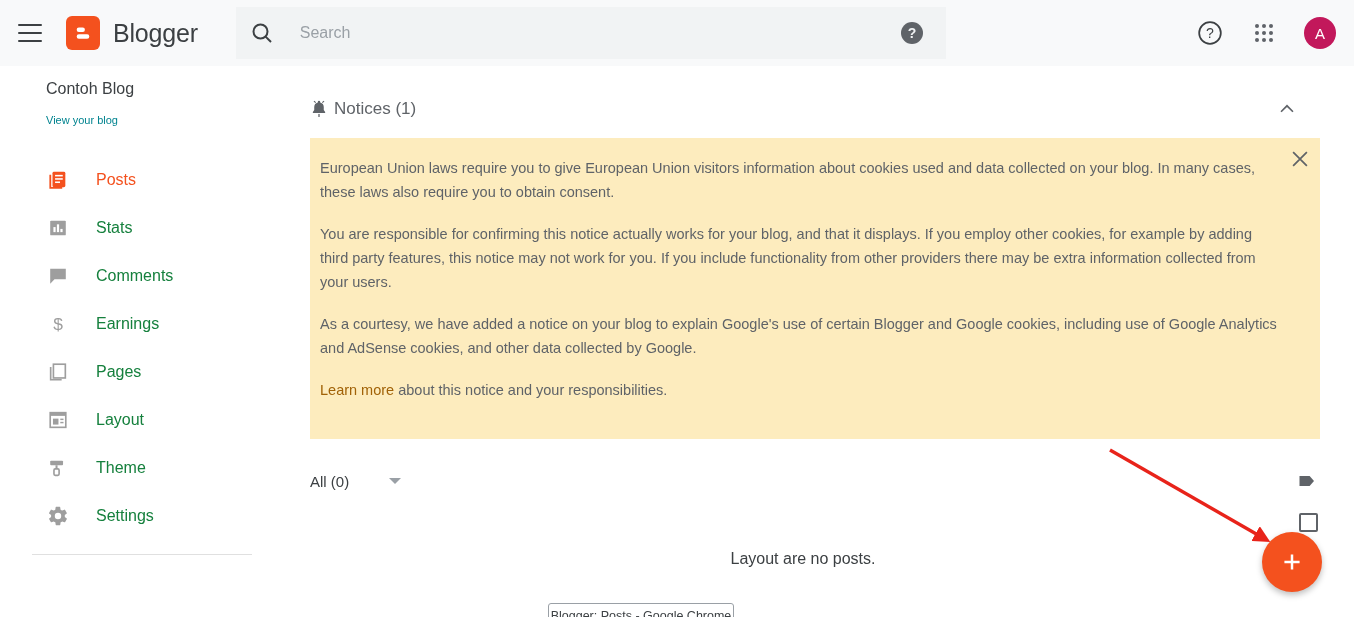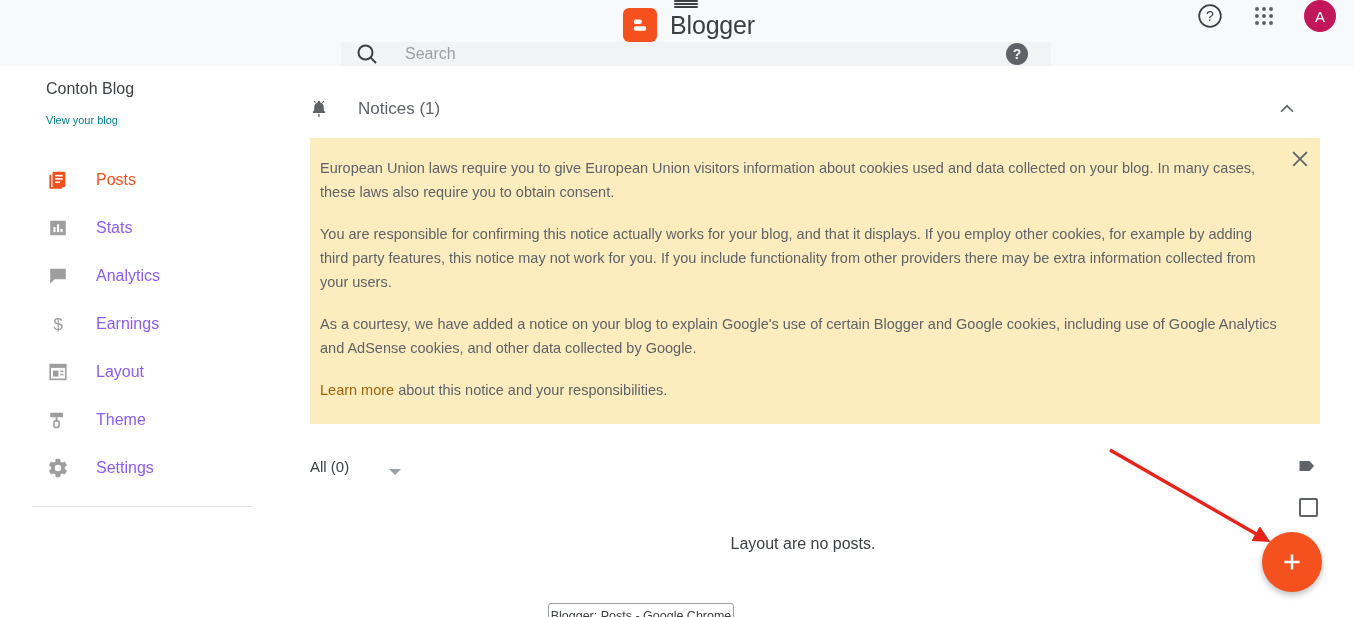--- a/index.html
+++ b/index.html
@@ -14,21 +14,20 @@
 
   
   .topbar {
     position: absolute;
     top: 0; left: 0;
     width: 1354px;
     height: 66px;
     background: #f8f9fa;
     display: flex;
     align-items: center;
-    flex-direction: column;
   }
   .hamburger {
     width: 24px; height: 18px;
     margin-left: 18px;
     display: flex; flex-direction: column; justify-content: space-between;
     cursor: pointer;
   }
   .hamburger span { display: block; height: 2px; background: #3c4043; border-radius: 1px; }
 
   .brand { display: flex; align-items: center; margin-left: 24px; cursor: pointer; }
@@ -129,47 +128,47 @@
   }
   .nav { margin-top: 30px; }
   .nav-item {
     display: flex;
     align-items: center;
     height: 48px;
     padding-left: 14px;
     cursor: pointer;
   }
   .nav-icon { width: 24px; height: 24px; flex: none; display: flex; align-items: center; justify-content: center; }
-  .nav-label { margin-left: 26px; font-size: 16px; color: #8b5cf6; }
+  .nav-label { margin-left: 26px; font-size: 16px; color: #15803d; }
   .nav-item.active .nav-label { color: #f4511e; }
   .nav-divider { height: 1px; background: #e0e0e0; margin: 14px 0 10px 0; }
 
   
   .main {
     position: absolute;
     top: 66px; left: 252px;
     width: 1102px;
     height: 551px;
     background: #ffffff;
   }
   .notices-header {
     display: flex;
     align-items: center;
     padding: 32px 56px 0 56px;
     cursor: pointer;
   }
   .bell-icon { width: 22px; height: 22px; flex: none; }
-  .notices-title { margin-left: 28px; font-size: 17px; color: #5f6368; flex: 1; }
+  .notices-title { margin-left: 4px; font-size: 17px; color: #5f6368; flex: 1; }
   .chevron-up { width: 22px; height: 22px; }
 
   .notice-card {
     position: relative;
     margin: 18px 34px 13px 58px;
     background: #fdecbe;
-    padding: 18px 42px 22px 10px;
+    padding: 18px 42px 37px 10px;
   }
   .notice-p {
     font-size: 14.5px;
     color: #5f6368;
     line-height: 24px;
     margin-bottom: 18px;
   }
   .notice-p:last-of-type { margin-bottom: 0; }
   .notice-link { color: #a16207; text-decoration: none; cursor: pointer; }
   .notice-close {
@@ -179,21 +178,21 @@
     cursor: pointer;
   }
 
   .filter-row {
     display: flex;
     align-items: center;
     margin: 22px 34px 0 58px;
     height: 40px;
   }
   .filter-select {
-    display: flex; align-items: flex-end; gap: 40px;
+    display: flex; align-items: center; gap: 40px;
     cursor: pointer;
   }
   .filter-label { font-size: 15px; color: #3c4043; }
   .filter-caret {
     width: 0; height: 0;
     border-left: 6px solid transparent;
     border-right: 6px solid transparent;
     border-top: 6px solid #9aa0a6;
   }
   .filter-spacer { flex: 1; }
@@ -348,32 +347,41 @@
       </span>
       <span class="nav-label">Stats</span>
     </div>
 
     <div class="nav-item">
       <span class="nav-icon">
         <svg viewBox="0 0 24 24" width="22" height="22">
           <path fill="#9e9e9e" d="M3.5 4h17v11.5H8.2L3.5 20.5z"></path>
         </svg>
       </span>
-      <span class="nav-label">Analytics</span>
+      <span class="nav-label">Comments</span>
     </div>
 
     <div class="nav-item">
       <span class="nav-icon">
         <svg viewBox="0 0 24 24" width="22" height="22">
           <text x="12" y="19" text-anchor="middle" font-family="Liberation Sans, sans-serif" font-size="19" fill="#9e9e9e">$</text>
         </svg>
       </span>
       <span class="nav-label">Earnings</span>
     </div>
 
+    <div class="nav-item">
+      <span class="nav-icon">
+        <svg viewBox="0 0 24 24" width="22" height="22">
+          <rect x="7" y="3.5" width="13" height="15" fill="none" stroke="#9e9e9e" stroke-width="1.8"></rect>
+          <path d="M4 6.5v14h12" fill="none" stroke="#9e9e9e" stroke-width="1.8"></path>
+        </svg>
+      </span>
+      <span class="nav-label">Pages</span>
+    </div>
 
     <div class="nav-item">
       <span class="nav-icon">
         <svg viewBox="0 0 24 24" width="22" height="22">
           <rect x="3.5" y="4" width="17" height="16" fill="none" stroke="#9e9e9e" stroke-width="1.8"></rect>
           <rect x="3.5" y="4" width="17" height="3.5" fill="#9e9e9e"></rect>
           <rect x="6.5" y="10.5" width="6" height="6.5" fill="#9e9e9e"></rect>
           <rect x="14.5" y="10.5" width="3.5" height="1.6" fill="#9e9e9e"></rect>
           <rect x="14.5" y="14" width="3.5" height="1.6" fill="#9e9e9e"></rect>
         </svg>

